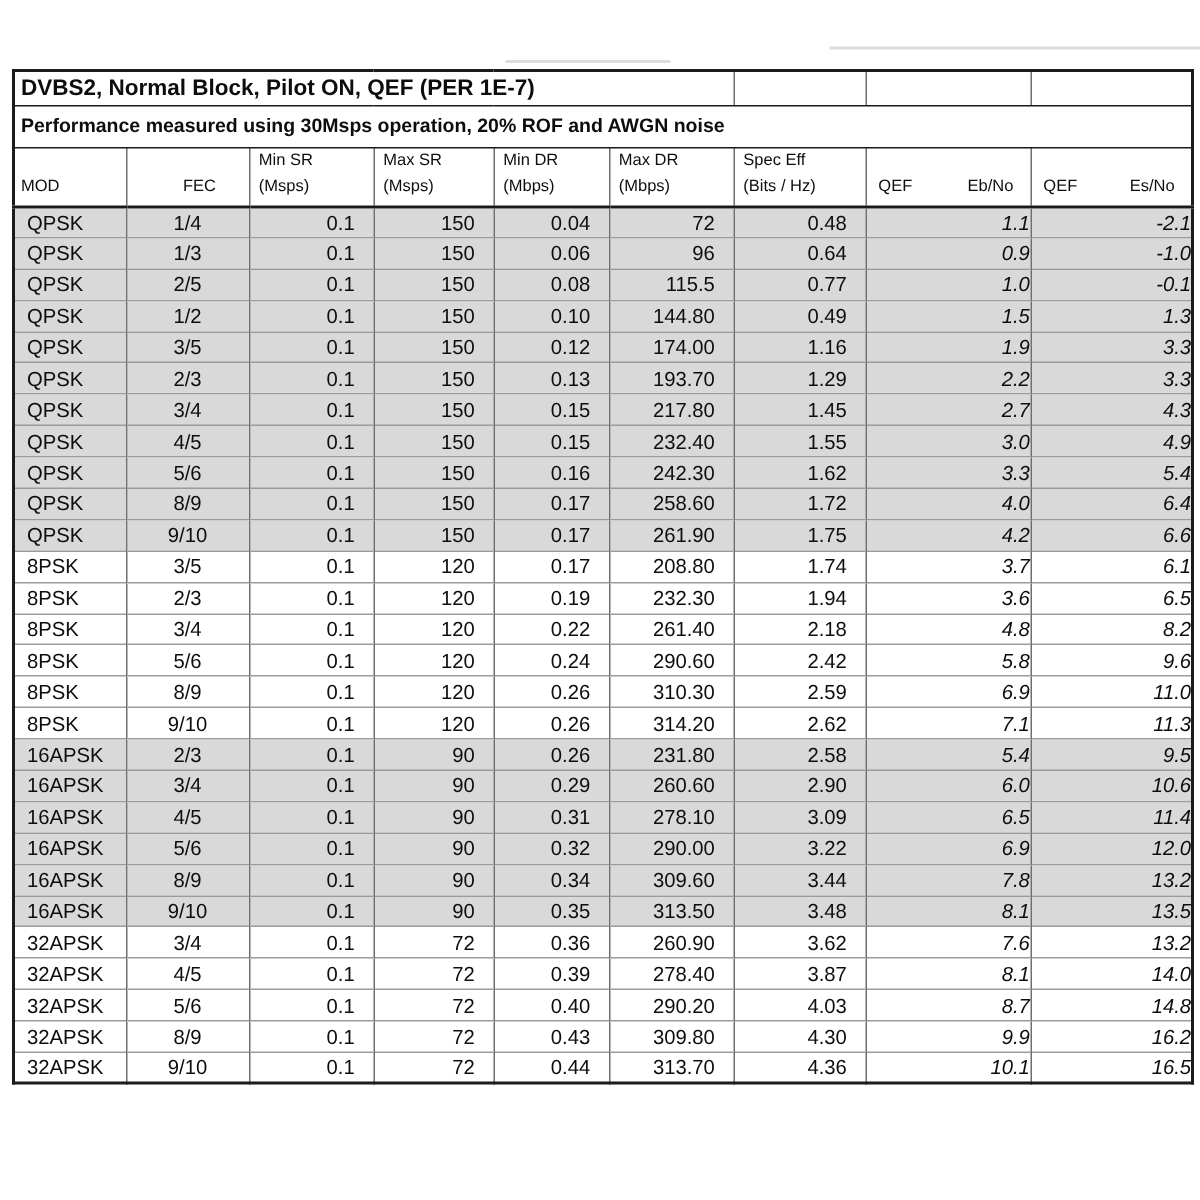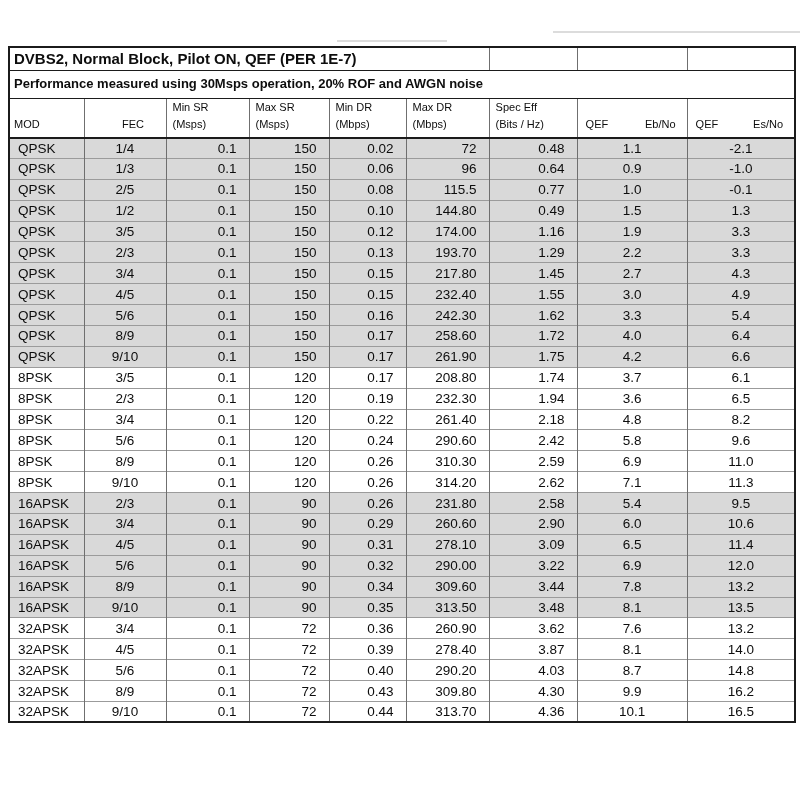--- a/index.html
+++ b/index.html
@@ -57,21 +57,21 @@
     border-top:1px solid var(--grid-light);
     font-size:13.5px;vertical-align:middle;
     white-space:nowrap;padding:0;
   }
   tbody.data td:first-child{border-left:none;}
   tbody.data tr.shaded{background:var(--stripe);}
   tbody.data td.c0{text-align:left;padding-left:8px;margin-left:37px;}
   tbody.data td.c1{text-align:center;}
   tbody.data td.c2,tbody.data td.c3,tbody.data td.c4,
   tbody.data td.c5,tbody.data td.c6{text-align:right;padding-right:12px;}
-  tbody.data td.c7,tbody.data td.c8{text-align:center;}
+  tbody.data td.c7,tbody.data td.c8{text-align:right;font-style:italic;}
 </style>
 </head>
 <body>
 
 <div class="artifact a1"></div>
 <div class="artifact a2"></div>
 
 <table class="sheet">
   <colgroup>
     <col style="width:75px">
@@ -136,21 +136,21 @@
         </div>
       </td>
     </tr>
   </thead>
   <tbody class="data">
       <tr class="shaded">
         <td class="c0">QPSK</td>
         <td class="c1">1/4</td>
         <td class="c2">0.1</td>
         <td class="c3">150</td>
-        <td class="c4">0.02</td>
+        <td class="c4">0.04</td>
         <td class="c5">72</td>
         <td class="c6">0.48</td>
         <td class="c7">1.1</td>
         <td class="c8">-2.1</td>
       </tr>
       <tr class="shaded">
         <td class="c0">QPSK</td>
         <td class="c1">1/3</td>
         <td class="c2">0.1</td>
         <td class="c3">150</td>

